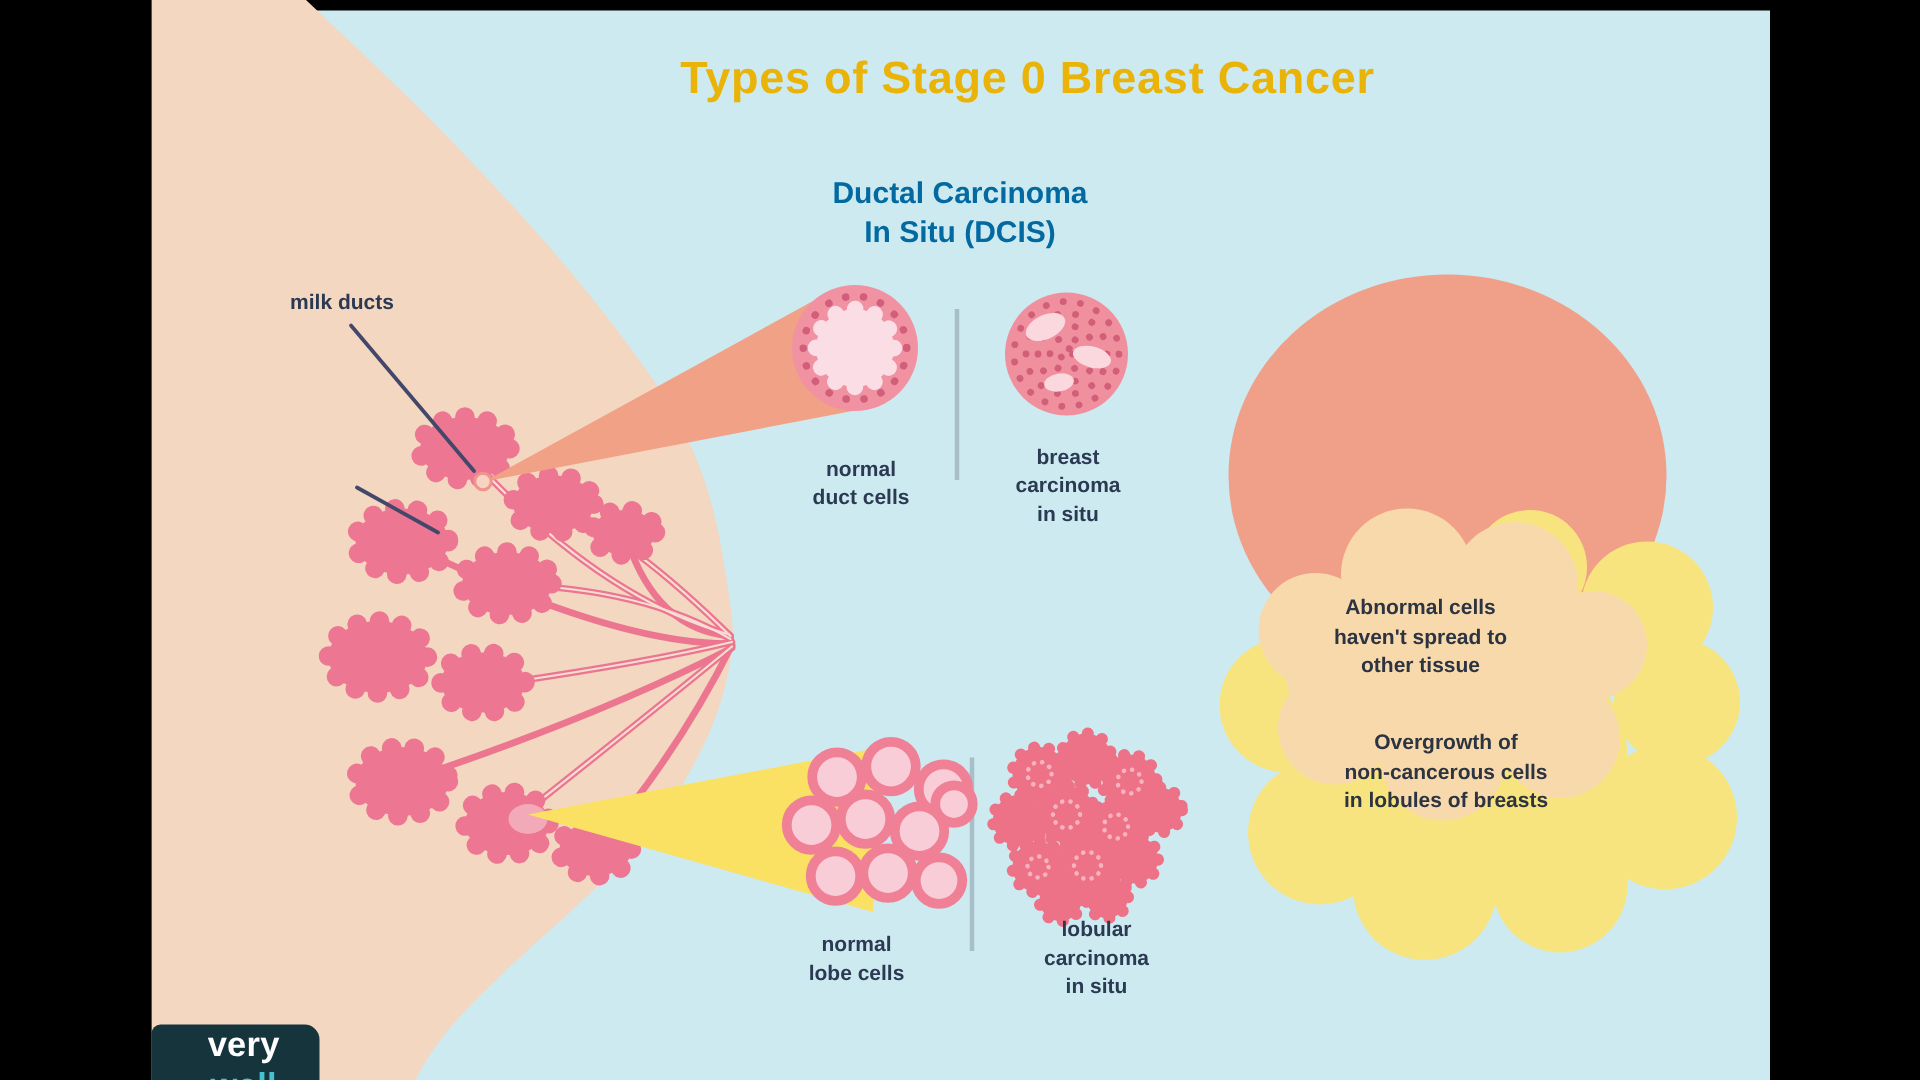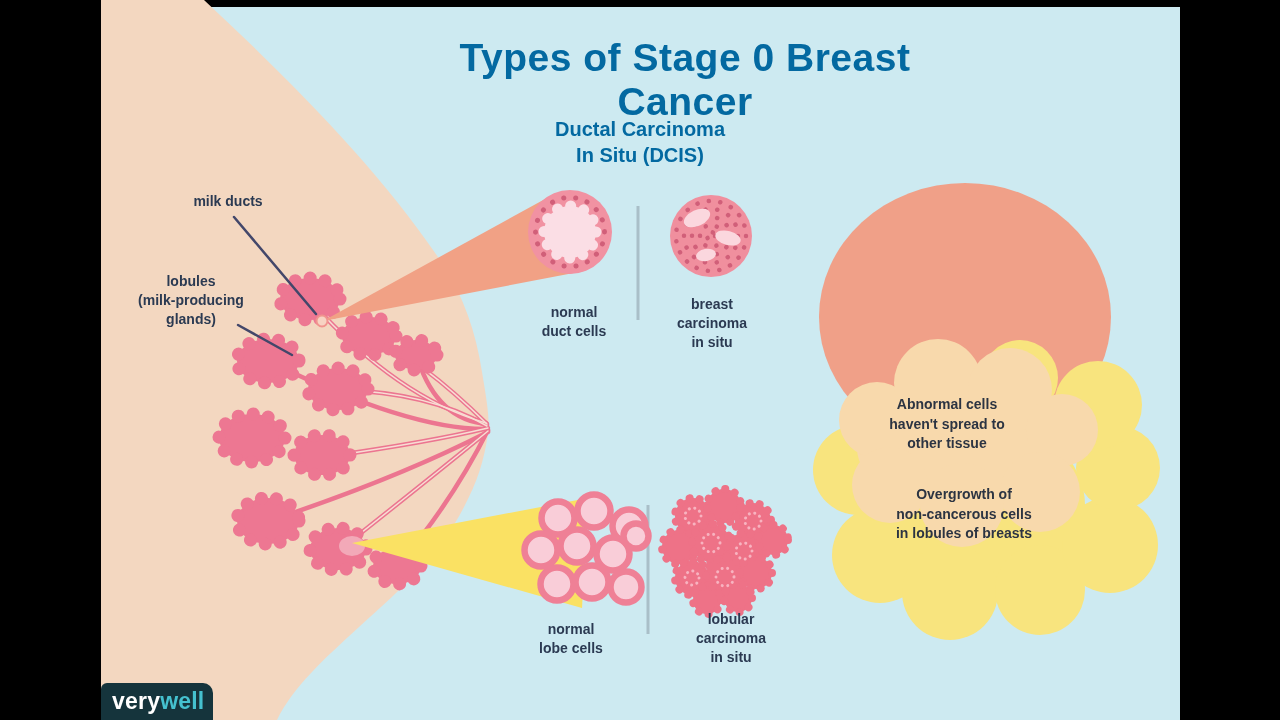--- a/index.html
+++ b/index.html
@@ -6,27 +6,27 @@
   .stage{position:relative;width:1280px;height:720px;overflow:hidden;
          font-family:"Liberation Sans",sans-serif;background:#000;}
   .canvas{position:absolute;left:101px;top:0;width:1079px;height:720px;background:#cdeaf1;}
   .topstrip{position:absolute;left:201px;top:0;width:979px;height:7px;background:#000;}
   .bar{position:absolute;top:0;height:720px;background:#000;}
   .bar.left{left:0;width:101px;}
   .bar.right{left:1180px;width:100px;}
   svg.art{position:absolute;left:0;top:0;width:1280px;height:720px;pointer-events:none;}
   .txt{position:absolute;transform:translateX(-50%);text-align:center;white-space:pre-line;
        font-weight:bold;color:#2b3a52;}
-  .title{font-size:39px;color:#0369a1;letter-spacing:0.5px;margin-left:40px;}
+  .title{font-size:30px;color:#eab308;letter-spacing:0.5px;margin-left:40px;}
   .heading{font-size:20px;line-height:26px;color:#0369a1;}
   .label{font-size:14px;line-height:19px;}
   .venn-txt{font-size:14px;line-height:19.5px;color:#2c3442;}
   .brand{position:absolute;left:101px;top:683px;width:112px;height:37px;background:#15343c;
          border-radius:6px 10px 0 0;display:flex;align-items:center;padding-left:11px;
-         box-sizing:border-box;font-weight:bold;font-size:23px;letter-spacing:0.2px;}
+         box-sizing:border-box;font-weight:bold;font-size:23px;letter-spacing:0.2px;flex-direction:column;}
   .brand .p1{color:#ffffff;}
   .brand .p2{color:#45c1cf;}
 </style>
 </head>
 <body>
 
 <div class="stage">
   <div class="canvas"></div>
   <div class="topstrip"></div>
 
@@ -163,23 +163,20 @@
       <circle cx="890" cy="485" r="38"></circle>
     </g>
   </svg>
 
   <div class="txt title" style="left:645px;top:36px;">Types of Stage 0 Breast Cancer</div>
 
   <div class="txt heading" style="left:640px;top:116px;">Ductal Carcinoma
 In Situ (DCIS)</div>
 
   <div class="txt label" style="left:228px;top:192px;">milk ducts</div>
-  <div class="txt label" style="left:191px;top:272px;">lobules
-(milk-producing
-glands)</div>
 
   <div class="txt label" style="left:574px;top:303px;">normal
 duct cells</div>
   <div class="txt label" style="left:712px;top:295px;">breast
 carcinoma
 in situ</div>
 
   <div class="txt label" style="left:571px;top:620px;">normal
 lobe cells</div>
   <div class="txt label" style="left:731px;top:610px;">lobular

